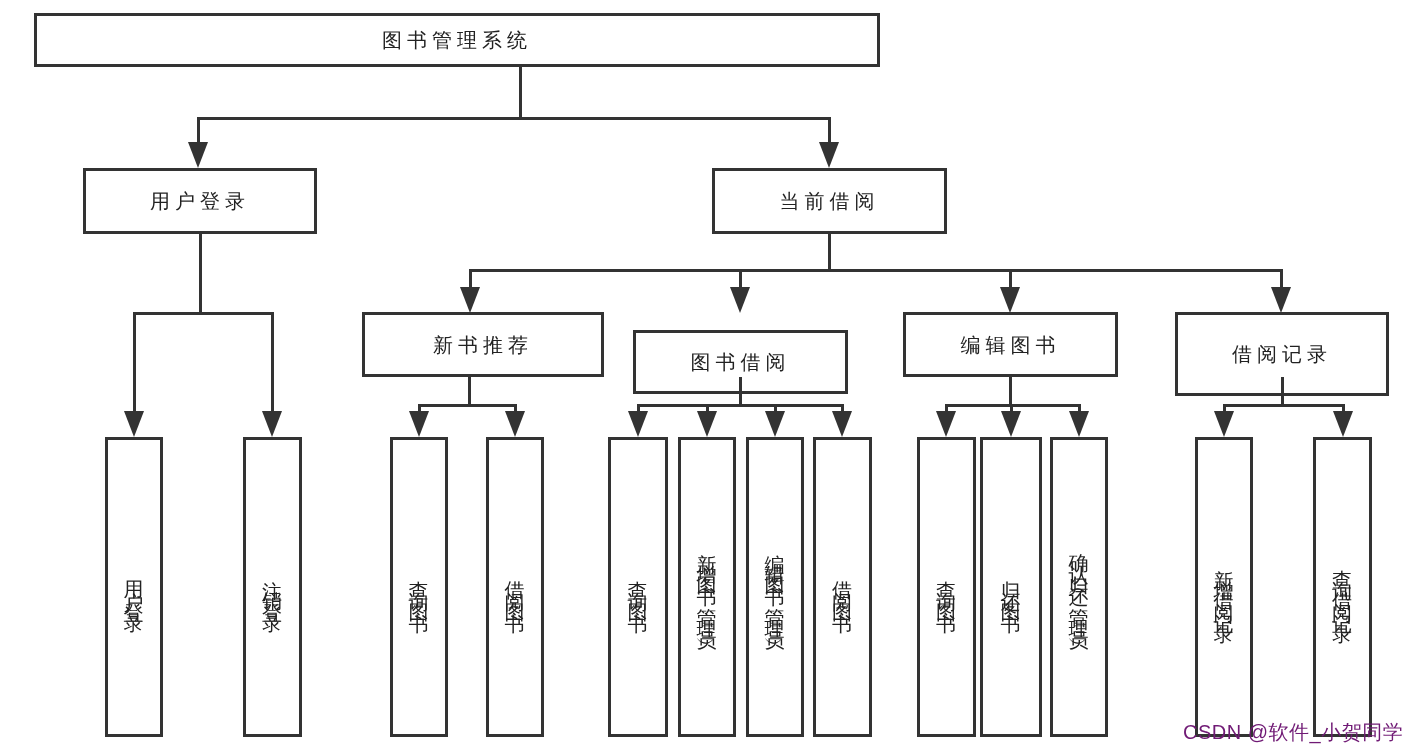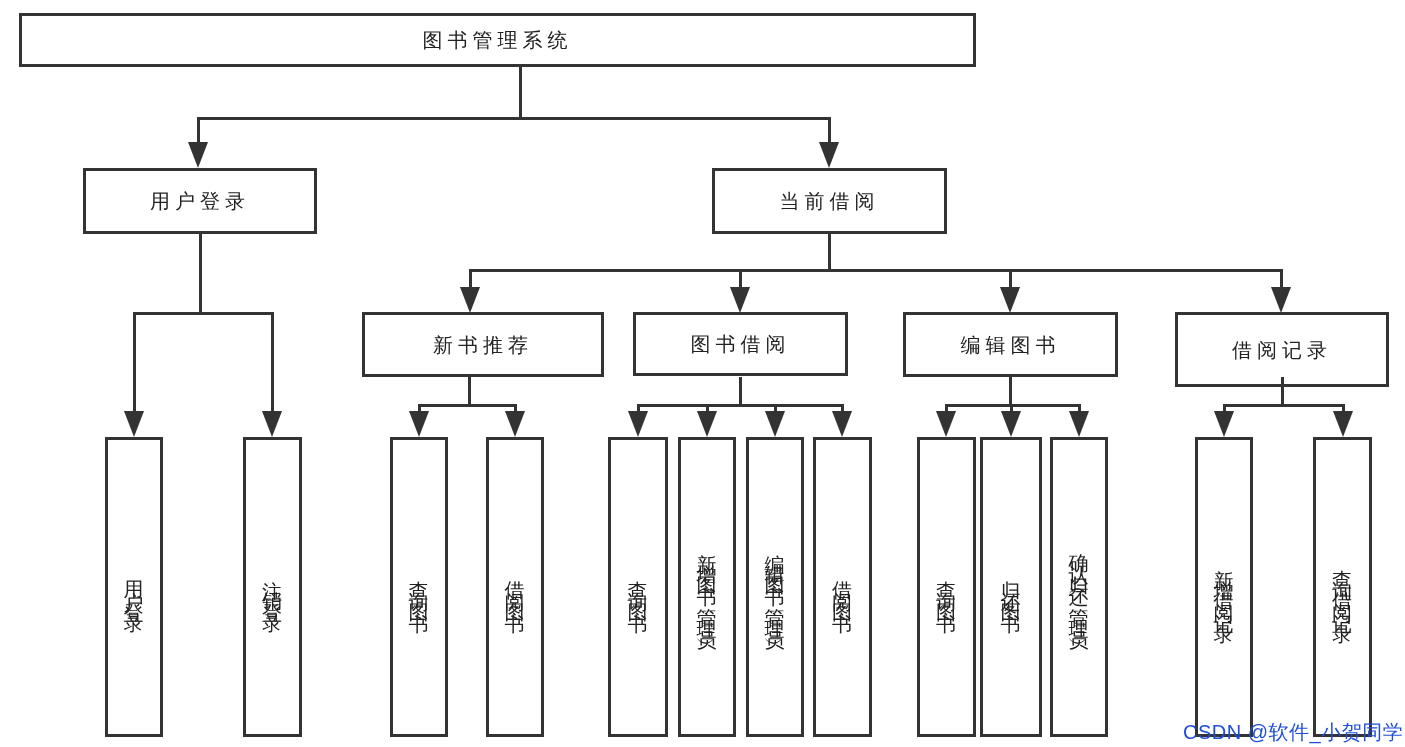--- a/index.html
+++ b/index.html
@@ -26,30 +26,30 @@
   .vline { position:absolute; width:3px; background:#333333; }
   .hline { position:absolute; height:3px; background:#333333; }
   .arrow {
     position:absolute; width:0; height:0;
     border-left:10px solid transparent;
     border-right:10px solid transparent;
     border-top:26px solid #333333;
   }
   .watermark {
     position:absolute; left:1183px; top:719px;
-    font-size:20px; color:#1d4ed8; letter-spacing:0.5px;
+    font-size:20px; color:#701a75; letter-spacing:0.5px;
     white-space:nowrap;
   }
 </style>
 </head>
 <body>
 
 <div id="stage">
 
-  <div class="node" style="left:19px;top:13px;width:957px;height:54px">
+  <div class="node" style="left:34px;top:13px;width:846px;height:54px">
     <span class="lbl">图书管理系统</span>
   </div>
 
   <div class="vline" style="left:519px;top:67px;height:51px"></div>
   <div class="hline" style="left:197px;top:117px;width:634px"></div>
   <div class="vline" style="left:197px;top:117px;height:27px"></div>
   <div class="arrow" style="left:188px;top:142px"></div>
   <div class="vline" style="left:828px;top:117px;height:27px"></div>
   <div class="arrow" style="left:819px;top:142px"></div>
 
@@ -74,27 +74,27 @@
   <div class="vline" style="left:739px;top:269px;height:20px"></div>
   <div class="arrow" style="left:730px;top:287px"></div>
   <div class="vline" style="left:1009px;top:269px;height:20px"></div>
   <div class="arrow" style="left:1000px;top:287px"></div>
   <div class="vline" style="left:1280px;top:269px;height:20px"></div>
   <div class="arrow" style="left:1271px;top:287px"></div>
 
   <div class="node" style="left:362px;top:312px;width:242px;height:65px">
     <span class="lbl">新书推荐</span>
   </div>
-  <div class="node" style="left:633px;top:312px;width:215px;height:64px">
+  <div class="node" style="left:633px;top:330px;width:215px;height:64px">
     <span class="lbl">图书借阅</span>
   </div>
   <div class="node" style="left:903px;top:312px;width:215px;height:65px">
     <span class="lbl">编辑图书</span>
   </div>
-  <div class="node" style="left:1175px;top:312px;width:214px;height:75px">
+  <div class="node" style="left:1175px;top:312px;width:214px;height:84px">
     <span class="lbl">借阅记录</span>
   </div>
 
   <div class="vline" style="left:468px;top:377px;height:29px"></div>
   <div class="hline" style="left:418px;top:404px;width:99px"></div>
   <div class="vline" style="left:418px;top:404px;height:9px"></div>
   <div class="arrow" style="left:409px;top:411px"></div>
   <div class="vline" style="left:514px;top:404px;height:9px"></div>
   <div class="arrow" style="left:505px;top:411px"></div>
 

